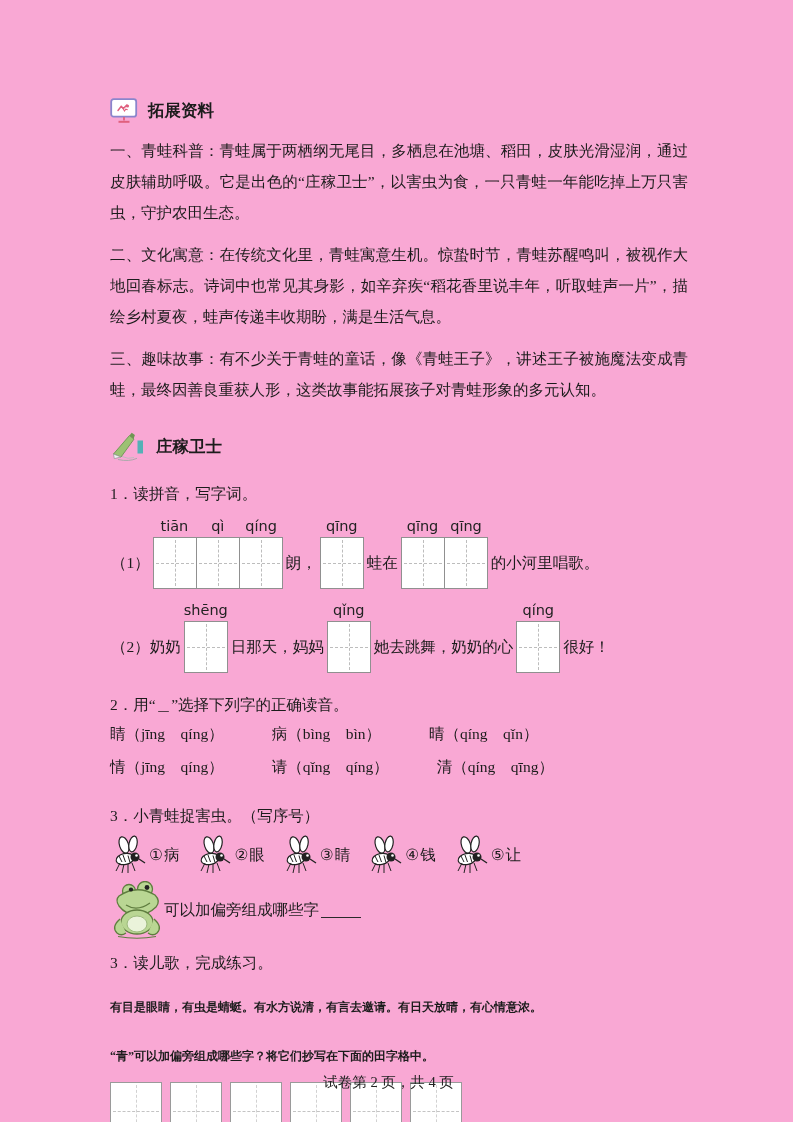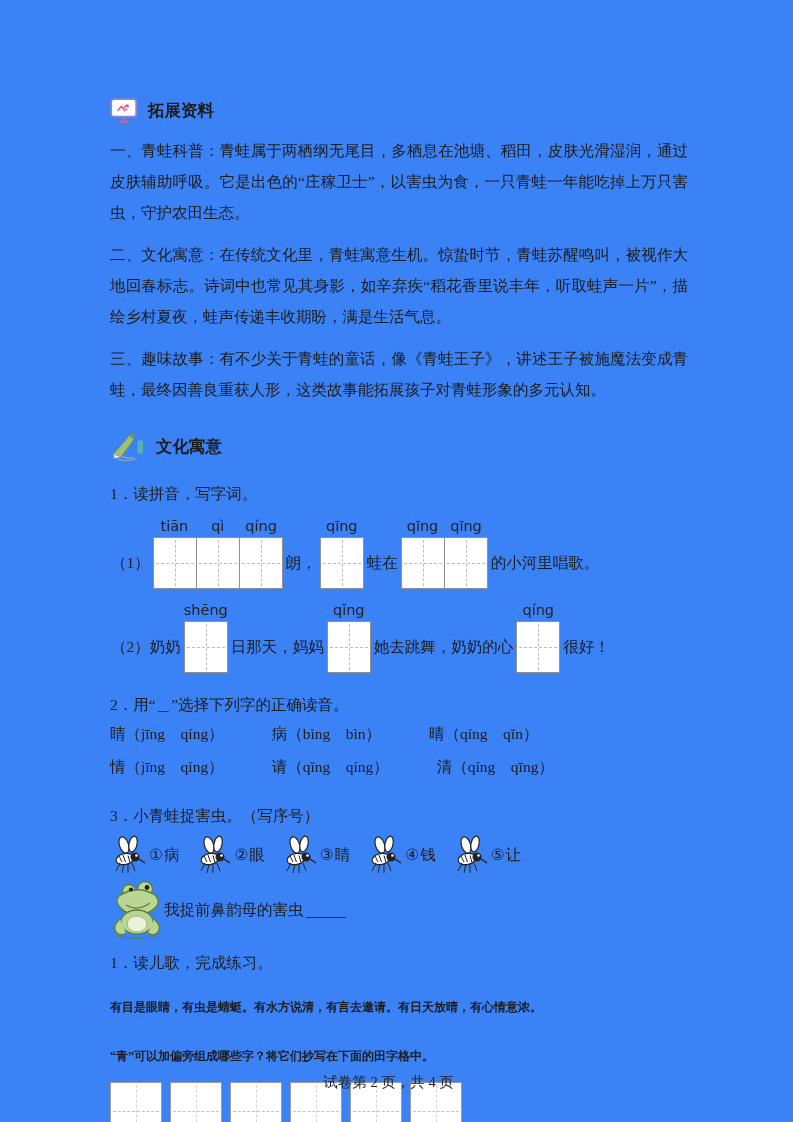--- a/index.html
+++ b/index.html
@@ -1,18 +1,18 @@
 <!DOCTYPE html>
 <html><head>
 <meta charset="utf-8">
 <style>
   html,body { margin:0; padding:0; background:#fff; }
   .page {
     position:relative; width:793px; height:1122px; margin:0 auto;
-    background:#3b82f6; overflow:hidden;
+    background:#f9a8d4; overflow:hidden;
     font-family:"Liberation Serif","DejaVu Serif",serif;
     color:#1c1c1c;
   }
   .content { position:absolute; left:110px; top:98px; width:578px; }
 
   
   .sec-head { display:flex; align-items:center; gap:10px; font-size:16.5px; font-weight:700; }
   .sec-head .ic { flex:0 0 auto; display:inline-flex; }
 
   
@@ -87,21 +87,21 @@
       <span class="ic">
         <svg width="36" height="31" viewBox="0 0 36 31">
           <rect x="27.5" y="9.5" width="5.5" height="13" fill="#55b0b6"></rect>
           <path d="M3.5 23 L19.5 4.5 l4.5 3.6 L11 26 Z" fill="#9cc173" stroke="#74975a" stroke-width="1"></path>
           <path d="M19.5 4.5 l2.2-2.8 3.2 2.4 -1.4 4" fill="#6f9553"></path>
           <path d="M3.5 23 l7.5 3 -6.7 1.6 Z" fill="#f2f2f2" stroke="#9a9a9a" stroke-width="0.8"></path>
           <path d="M8 28.5 q11 2.5 19-1.2" stroke="#aaaaaa" fill="none" stroke-width="1"></path>
           <path d="M12 25.5 q6 3 12 1" stroke="#bbbbbb" fill="none" stroke-width="0.9"></path>
         </svg>
       </span>
-      <span>文化寓意</span>
+      <span>庄稼卫士</span>
     </div>
 
     <div class="qtitle">1．读拼音，写字词。</div>
 
     <div class="q1-line row1">
       <span class="txt">（1）</span>
       <span class="pingroup">
         <span class="pins">
           <span class="pin">tiān</span>
           <span class="pin">qì</span>
@@ -285,26 +285,26 @@
               <ellipse cx="27" cy="41" rx="16" ry="12"></ellipse>
               <path d="M10 38 Q1 46 7 52 Q11 55.5 16 52"></path>
               <path d="M44 38 Q53 46 47 52 Q43 55.5 38 52"></path>
             </g>
             <ellipse cx="27" cy="43" rx="10" ry="8" fill="#eaf3da" stroke="#9cb97c" stroke-width="1"></ellipse>
             <circle cx="21" cy="8.5" r="2.1" fill="#222"></circle>
             <circle cx="37" cy="6.5" r="2.4" fill="#222"></circle>
             <path d="M16 24 Q27 31 40 22" stroke="#5f7d3f" fill="none" stroke-width="1.3"></path>
             <path d="M8 55.5 q19 3.5 38 0" stroke="#5f7d3f" fill="none" stroke-width="1.2"></path>
           </svg>
-        <span>我捉前鼻韵母的害虫</span>
+        <span>可以加偏旁组成哪些字</span>
           <span class="blank"></span>
       </span>
     </div>
 
-    <div class="qtitle" style="margin-top:14px">1．读儿歌，完成练习。</div>
+    <div class="qtitle" style="margin-top:14px">3．读儿歌，完成练习。</div>
     <div class="tline">有目是眼睛，有虫是蜻蜓。有水方说清，有言去邀请。有日天放晴，有心情意浓。</div>
     <div class="tline">“青”可以加偏旁组成哪些字？将它们抄写在下面的田字格中。</div>
 
     <div class="grid-row">
       <span class="tzg-big"></span>
       <span class="tzg-big"></span>
       <span class="tzg-big"></span>
       <span class="tzg-big"></span>
       <span class="tzg-big"></span>
       <span class="tzg-big"></span>

